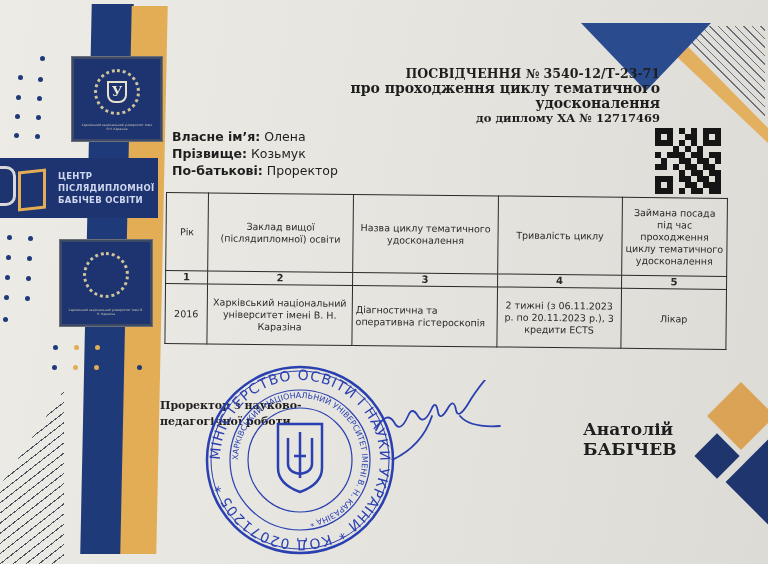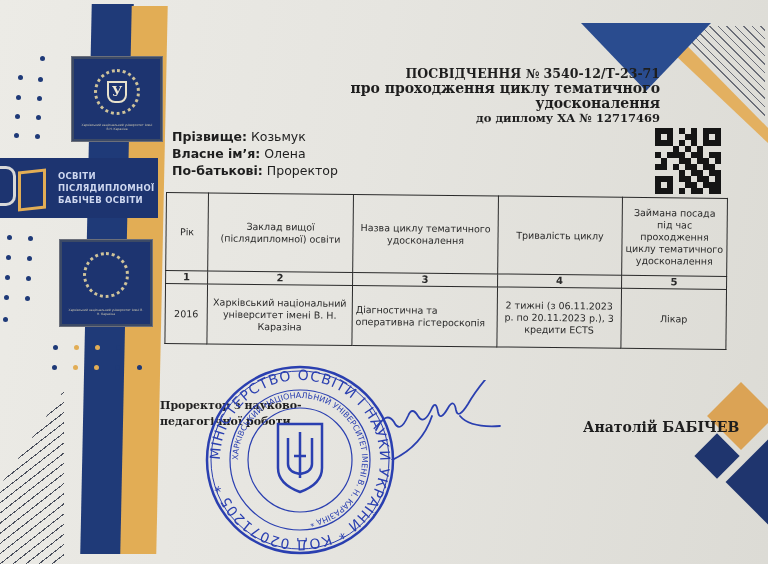--- a/index.html
+++ b/index.html
@@ -136,21 +136,21 @@
     .cert-table td.left { text-align: left; }
     .c1 { width: 40px; } .c2 { width: 138px; } .c3 { width: 138px; } .c4 { width: 118px; } .c5 { width: 100px; }
 
     
     .sign-role {
       position: absolute; left: 160px; top: 398px;
       font-family: "DejaVu Serif", serif; font-weight: bold; font-size: 11px; line-height: 16px; color: #1e1e1e;
     }
     .sign-name {
       position: absolute; left: 583px; top: 419px;
-      font-family: "DejaVu Serif", serif; font-weight: bold; font-size: 14px; color: #1e1e1e;
+      font-family: "DejaVu Serif", serif; font-weight: bold; font-size: 17px; color: #1e1e1e;
     }
     .stamp {
       position: absolute; left: 204px; top: 364px; width: 192px; height: 192px;
       pointer-events: auto;
     }
     .signature { position: absolute; left: 372px; top: 380px; width: 140px; height: 80px; }
   </style>
 </head>
 <body>
 
@@ -191,21 +191,21 @@
   <div class="logo-box logo1">
     <div class="logo-emblem"></div>
     <div class="logo-shield">У</div>
     <div class="logo-caption">Харківський національний університет імені В.Н. Каразіна</div>
   </div>
 
   <div class="cpmo-band">
     <div class="cpmo-arc"></div>
     <div class="cpmo-frame"></div>
     <div class="cpmo-text">
-      <div>ОСВІТИ</div>
+      <div>ЦЕНТР</div>
       <div>ПІСЛЯДИПЛОМНОЇ</div>
       <div>БАБІЧЕВ ОСВІТИ</div>
     </div>
   </div>
 
   <div class="logo-box logo2">
     <div class="logo-emblem"></div>
     <div class="logo-caption">Харківський національний університет імені В. Н. Каразіна</div>
   </div>
 
@@ -218,26 +218,26 @@
   <div class="dia dia-b2"></div>
 
   <div class="title-block">
     <div class="title-line1">ПОСВІДЧЕННЯ № 3540-12/Т-23-71</div>
     <div class="title-line2">про проходження циклу тематичного удосконалення</div>
     <div class="title-line3">до диплому ХА  № 12717469</div>
   </div>
 
   <div class="person">
     <div>
+      <b>Власне ім’я:</b>
+      <span>Олена</span>
+    </div>
+    <div>
       <b>Прізвище:</b>
       <span>Козьмук</span>
-    </div>
-    <div>
-      <b>Власне ім’я:</b>
-      <span>Олена</span>
     </div>
     <div>
       <b>По-батькові:</b>
       <span>Проректор</span>
     </div>
   </div>
 
   <div class="qr">
     <span></span>
       <span></span>

